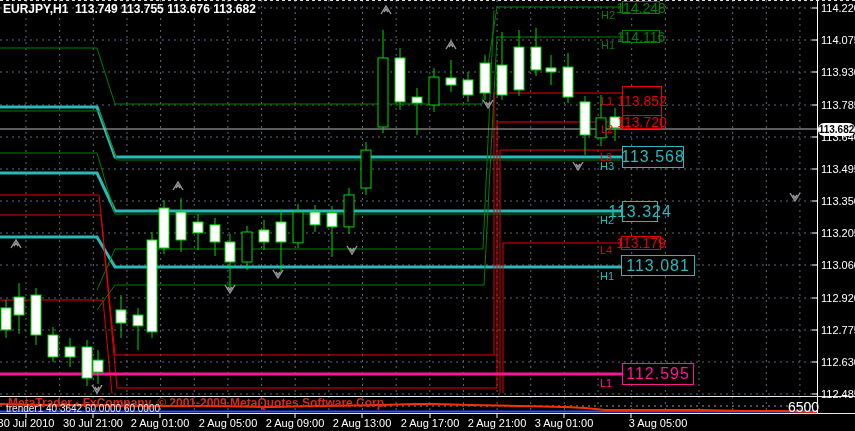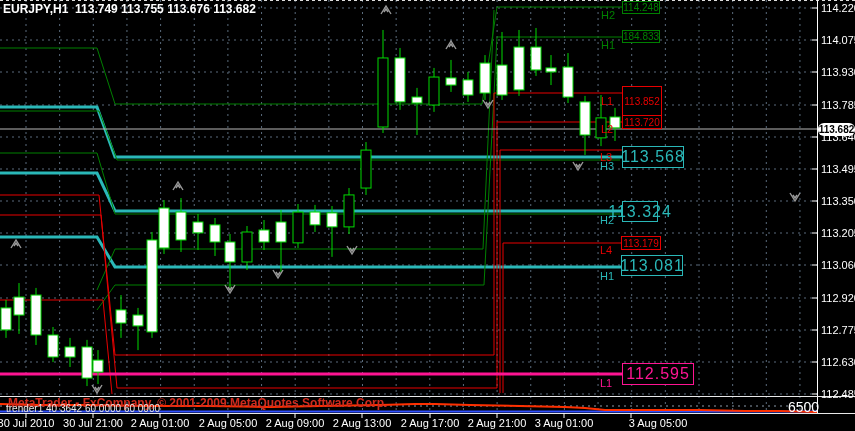--- a/index.html
+++ b/index.html
@@ -5,21 +5,21 @@
   html,body{margin:0;padding:0;background:#000;}
   #stage{position:relative;width:855px;height:431px;background:#000;overflow:hidden;
          font-family:"Liberation Sans",sans-serif;}
   #chart-svg{position:absolute;left:0;top:0;}
   .hdr{position:absolute;left:3px;color:#fff;font-size:12px;font-weight:bold;white-space:pre;z-index:6;}
   .hdr2{position:absolute;left:3px;color:#ffff00;font-size:12px;font-weight:bold;white-space:pre;z-index:6;}
   .px-label{position:absolute;left:821px;color:#fff;font-size:11px;z-index:5;}
   .t-label{position:absolute;color:#fff;font-size:11px;transform:translateX(-50%);top:417px;z-index:5;white-space:nowrap;}
   .lvl-box{position:absolute;background:#000;display:flex;align-items:center;justify-content:center;
            z-index:7;box-sizing:border-box;border:1px solid;}
-  .lvl-box.small{font-size:10px;}
+  .lvl-box.small{font-size:14px;}
   .lvl-box.big{font-size:16px;letter-spacing:1px;}
   .lvl-label{position:absolute;font-size:11px;z-index:6;}
   .price-tag{position:absolute;left:818px;width:37px;height:13px;background:#fff;color:#000;
              font-size:10px;font-weight:bold;display:flex;align-items:center;justify-content:center;z-index:8;}
   .wm{position:absolute;font-weight:bold;z-index:4;white-space:pre;}
   .subtxt{position:absolute;z-index:5;white-space:pre;}
 </style>
 </head>
 <body>
 
@@ -220,27 +220,27 @@
       <div class="t-label" style="left: 228px;">2 Aug 05:00</div>
       <div class="t-label" style="left: 295px;">2 Aug 09:00</div>
       <div class="t-label" style="left: 362px;">2 Aug 13:00</div>
       <div class="t-label" style="left: 430px;">2 Aug 17:00</div>
       <div class="t-label" style="left: 497px;">2 Aug 21:00</div>
       <div class="t-label" style="left: 564px;">3 Aug 01:00</div>
       <div class="t-label" style="left: 658px;">3 Aug 05:00</div>
     </div>
   <div id="level-boxes">
       <div class="lvl-box small" style="left: 622px; top: 1px; width: 38px; height: 13px; border-color: rgb(0, 128, 0); color: rgb(0, 128, 0);">114.248</div>
-      <div class="lvl-box small" style="left: 622px; top: 30px; width: 38px; height: 13px; border-color: rgb(0, 128, 0); color: rgb(0, 128, 0);">184.833</div>
+      <div class="lvl-box small" style="left: 622px; top: 30px; width: 38px; height: 13px; border-color: rgb(0, 128, 0); color: rgb(0, 128, 0);">114.116</div>
       <div class="lvl-box small" style="left: 622px; top: 86px; width: 40px; height: 30px; border-color: rgb(232, 0, 0); color: rgb(232, 0, 0);">113.852</div>
       <div class="lvl-box small" style="left: 622px; top: 115px; width: 40px; height: 14px; border-color: rgb(232, 0, 0); color: rgb(232, 0, 0);">113.720</div>
       <div class="lvl-box small" style="left: 621px; top: 236px; width: 40px; height: 14px; border-color: rgb(232, 0, 0); color: rgb(232, 0, 0);">113.179</div>
       <div class="lvl-box big" style="left: 622px; top: 146px; width: 62px; height: 22px; border-color: rgb(42, 184, 184); color: rgb(42, 184, 184);">113.568</div>
       <div class="lvl-box big" style="left: 622px; top: 201px; width: 36px; height: 21px; border-color: rgb(42, 184, 184); color: rgb(42, 184, 184);">113.324</div>
-      <div class="lvl-box big" style="left: 621px; top: 255px; width: 62px; height: 21px; border-color: rgb(42, 184, 184); color: rgb(42, 184, 184);">113.081</div>
+      <div class="lvl-box big" style="left: 621px; top: 255px; width: 74px; height: 21px; border-color: rgb(42, 184, 184); color: rgb(42, 184, 184);">113.081</div>
       <div class="lvl-box big" style="left: 622px; top: 363px; width: 72px; height: 22px; border-color: rgb(255, 20, 147); color: rgb(255, 20, 147);">112.595</div>
     </div>
   <div id="level-labels">
       <div class="lvl-label" style="left: 601px; top: 9px; color: rgb(0, 128, 0);">H2</div>
       <div class="lvl-label" style="left: 601px; top: 39px; color: rgb(0, 128, 0);">H1</div>
       <div class="lvl-label" style="left: 601px; top: 95px; color: rgb(232, 0, 0);">L1</div>
       <div class="lvl-label" style="left: 601px; top: 123px; color: rgb(232, 0, 0);">L2</div>
       <div class="lvl-label" style="left: 600px; top: 151px; color: rgb(232, 0, 0);">L3</div>
       <div class="lvl-label" style="left: 600px; top: 160px; color: rgb(42, 184, 184);">H3</div>
       <div class="lvl-label" style="left: 600px; top: 214px; color: rgb(42, 184, 184);">H2</div>

